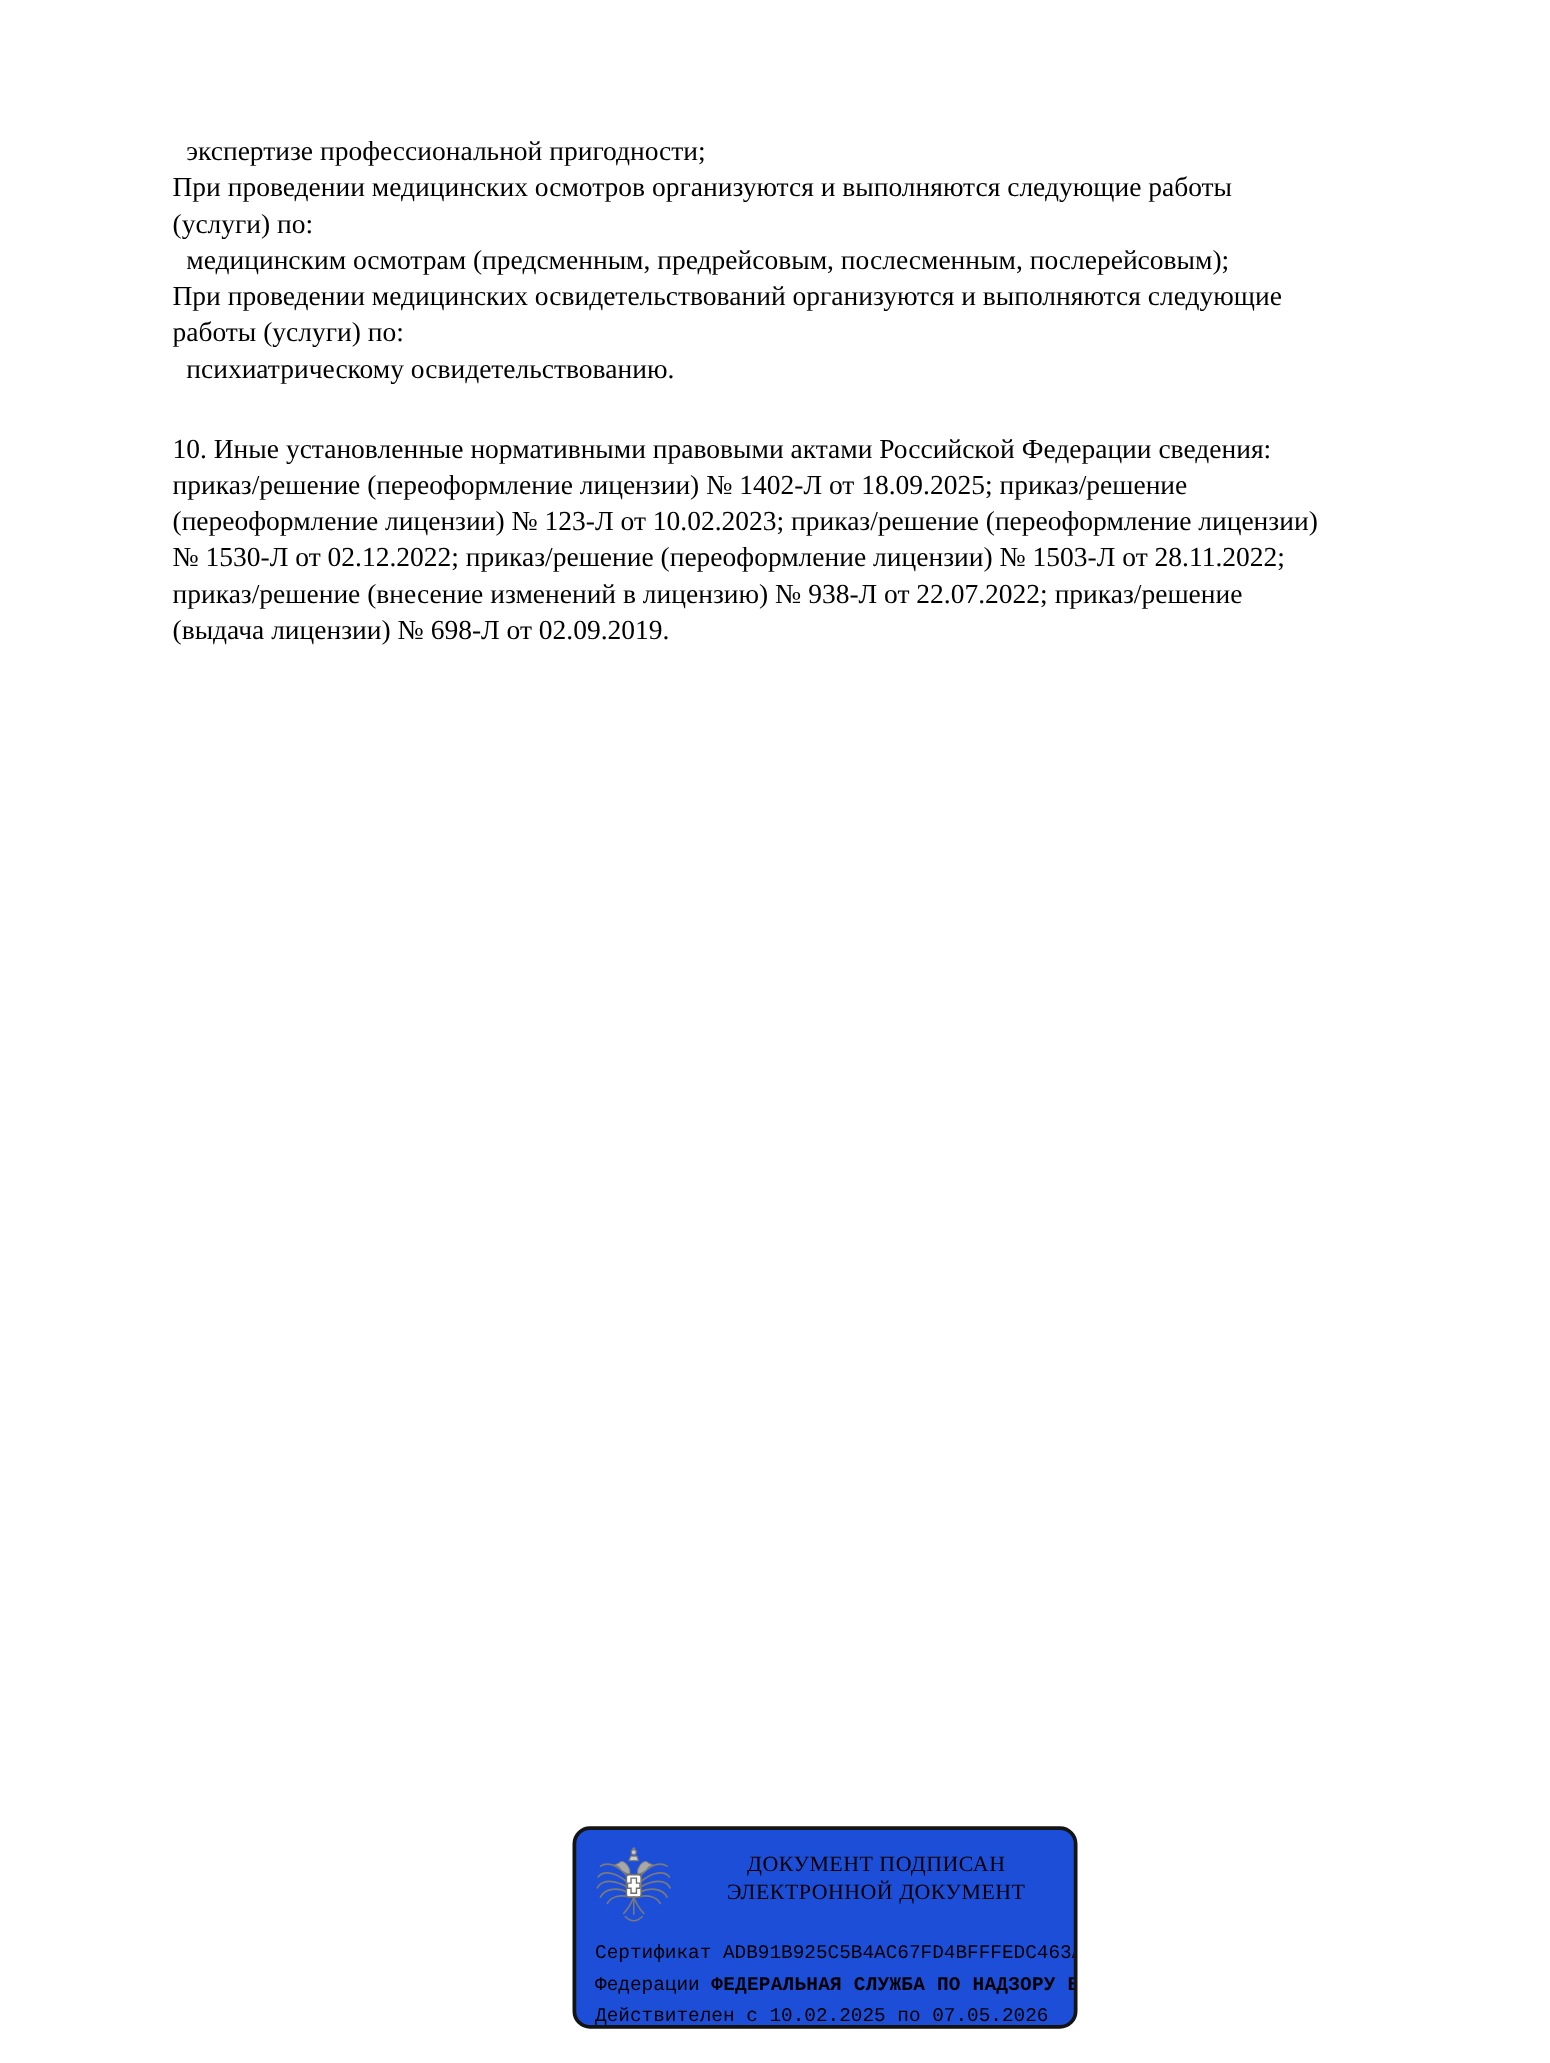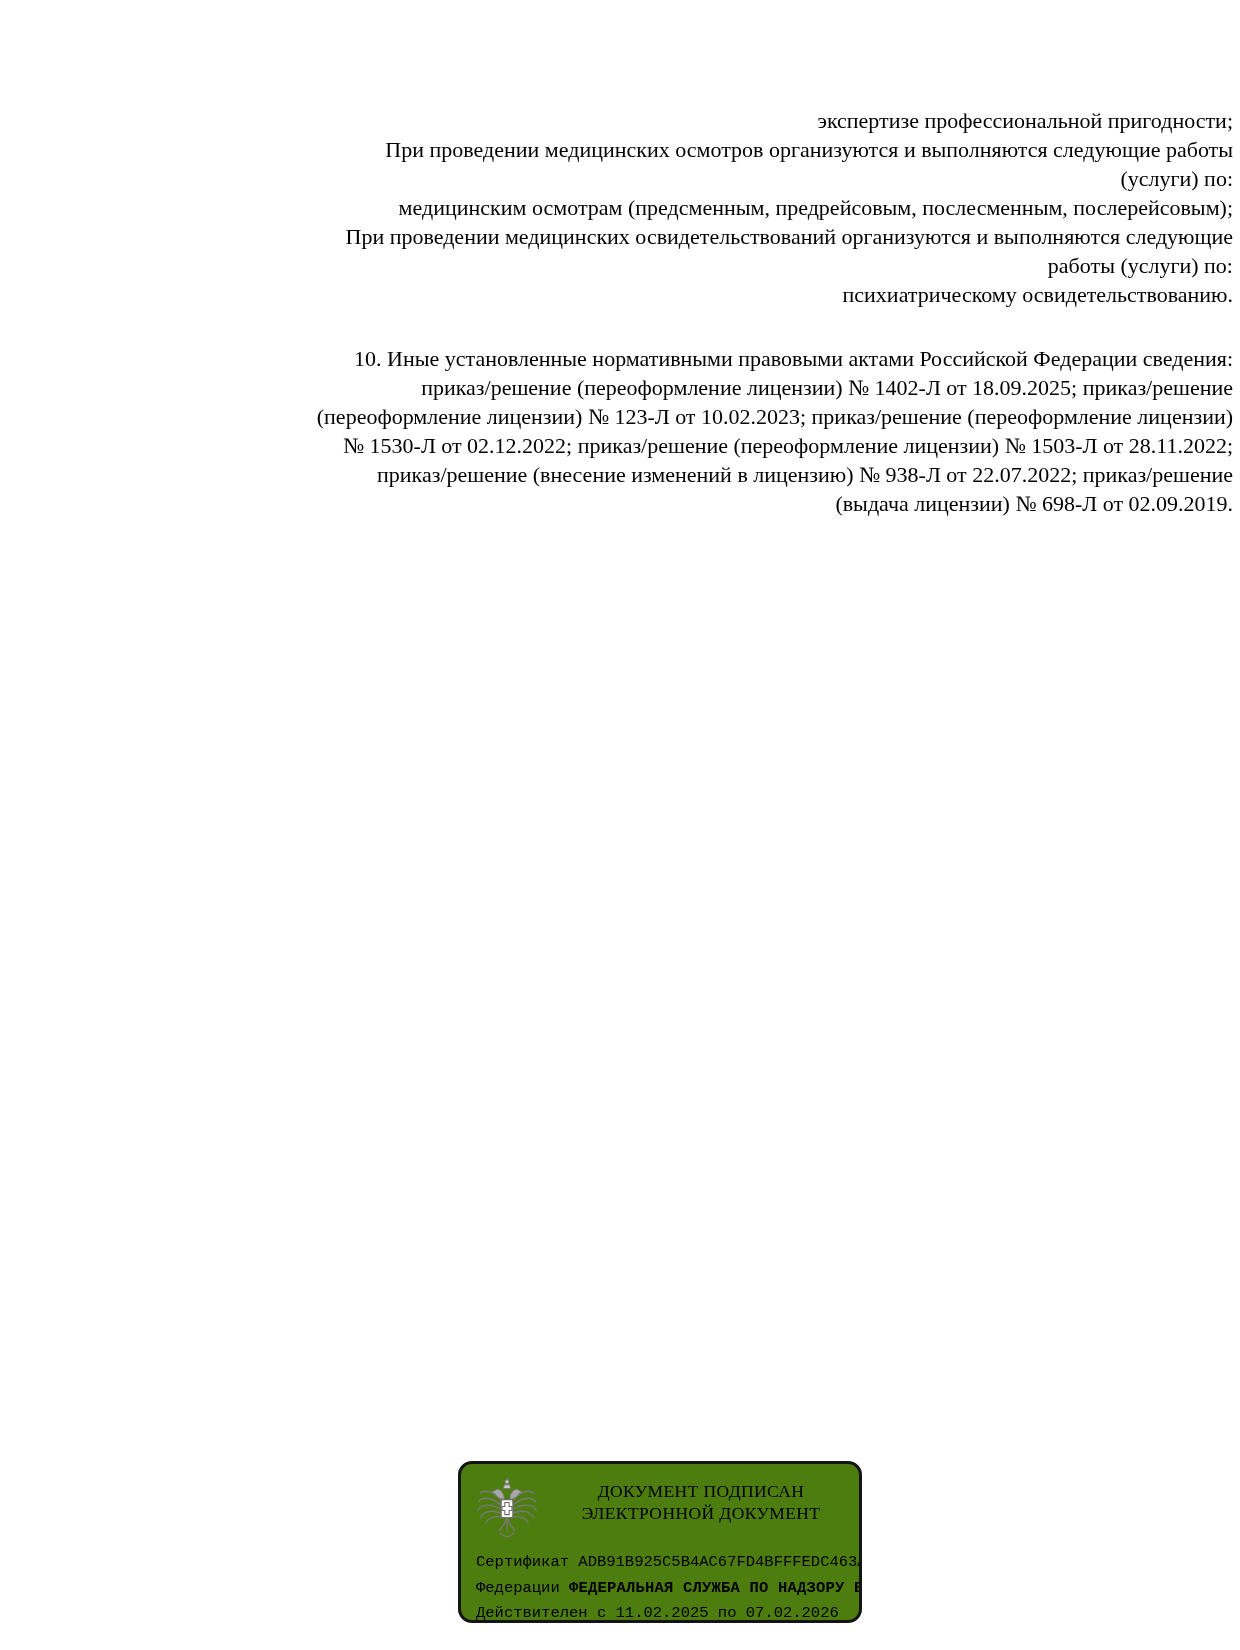--- a/index.html
+++ b/index.html
@@ -12,36 +12,35 @@
     color: #000000;
     overflow: hidden;
   }
   .doc {
     position: absolute;
     left: 138px;
     top: 106px;
     width: 1095px;
     font-size: 22px;
     line-height: 29px;
-    text-align: right;
   }
   .para {
     white-space: pre-wrap;
     margin: 0 0 35px 0;
   }
   .stamp {
     position: absolute;
     left: 458px;
     top: 1461px;
     width: 404px;
     height: 162px;
     box-sizing: border-box;
     border: 3px solid #141414;
     border-radius: 14px;
-    background: #4d7c0f;
+    background: #1d4ed8;
     overflow: hidden;
   }
   .emblem {
     position: absolute;
     left: 15px;
     top: 11px;
     width: 62px;
     height: 68px;
   }
   .stamp-title {
@@ -127,15 +126,15 @@
   </svg>
 
   <div class="stamp-title">
     <div>ДОКУМЕНТ ПОДПИСАН</div>
     <div>ЭЛЕКТРОННОЙ ДОКУМЕНТ</div>
   </div>
 
   <div class="stamp-info">
     <div><span>Сертификат</span> <span>ADB91B925C5B4AC67FD4BFFFEDC463AE</span></div>
     <div><span>Федерации</span> <span class="owner-value">ФЕДЕРАЛЬНАЯ СЛУЖБА ПО НАДЗОРУ В СФЕРЕ</span></div>
-    <div>Действителен с 11.02.2025 по 07.02.2026</div>
+    <div>Действителен с 10.02.2025 по 07.05.2026</div>
   </div>
 </div>
 
 </body></html>

